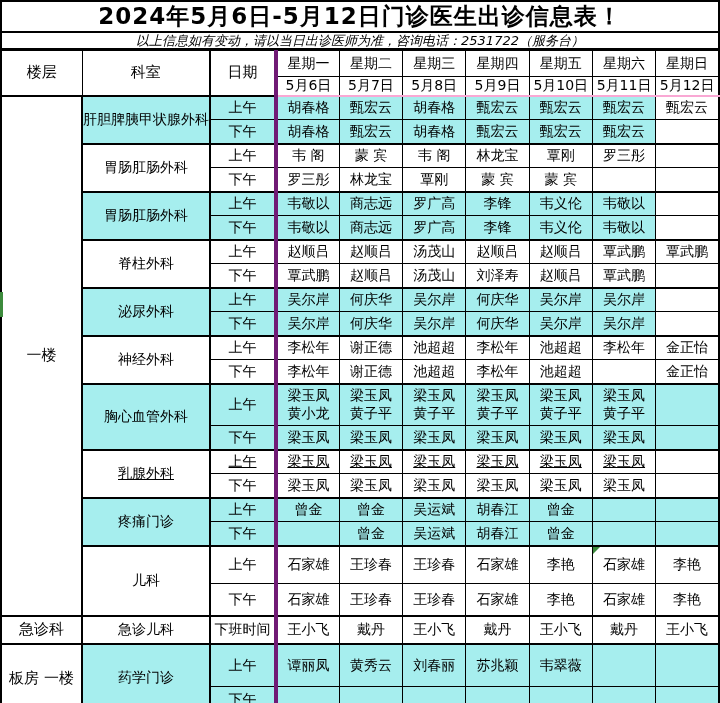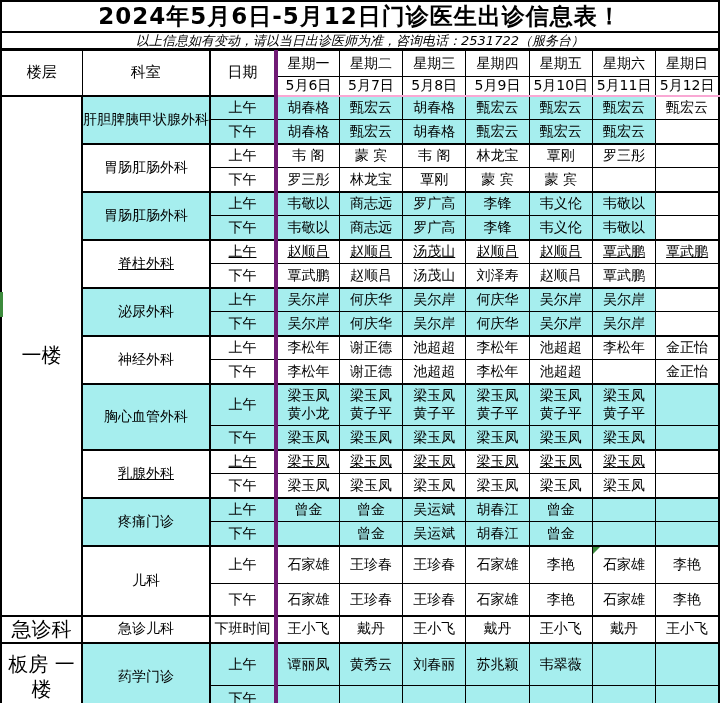--- a/index.html
+++ b/index.html
@@ -20,21 +20,21 @@
   table { width: 720px; table-layout: fixed; border-collapse: collapse; border: 2px solid #000; border-top: 0; }
   th, td {
     border: 1px solid #000; text-align: center; vertical-align: middle;
     font-size: 14px; font-weight: normal; line-height: 1.25; padding: 0;
     overflow: hidden; white-space: pre-line;
   }
   thead tr.week-row th { height: 26px; }
   thead tr.date-row th { height: 14px; border-bottom: 2px solid #f9a8d4; }
   th[rowspan] { border-bottom: 2px solid #000; font-size: 15px; }
   .c-slot, td.slot { border-left: 2px solid #000; border-right: 4px solid #701a75; }
-  td.floor { border-right: 2px solid #000; font-size: 20px; }
+  td.floor { border-right: 2px solid #000; font-size: 15px; }
   tr.group-start td { border-top: 2px solid #000; }
   td.hl { background: var(--hl, #A6EEEE); }
   td.cell { position: relative; }
   .note-marker {
     position: absolute; top: 0; left: 0; width: 0; height: 0;
     border-top: 7px solid var(--grn, #3c8a3c); border-right: 7px solid transparent;
   }
   .green-bar {
     position: absolute; left: 0; top: 292px; width: 3px; height: 25px;
     background: var(--grn, #3c8a3c);
@@ -141,21 +141,21 @@
         <tr style="height: 24px;">
           <td class="slot hl">下午</td>
           <td class="cell hl"><span>韦敬以</span></td>
           <td class="cell hl"><span>商志远</span></td>
           <td class="cell hl"><span>罗广高</span></td>
           <td class="cell hl"><span>李锋</span></td>
           <td class="cell hl"><span>韦义伦</span></td>
           <td class="cell hl"><span>韦敬以</span></td>
           <td class="cell"><span></span></td>
         </tr>
-        <tr class="group-start" style="height: 24px; text-decoration: underline;">
+        <tr class="group-start" style="height: 24px;">
           <td class="dept" rowspan="2">脊柱外科</td>
           <td class="slot">上午</td>
           <td class="cell"><span>赵顺吕</span></td>
           <td class="cell"><span>赵顺吕</span></td>
           <td class="cell"><span>汤茂山</span></td>
           <td class="cell"><span>赵顺吕</span></td>
           <td class="cell"><span>赵顺吕</span></td>
           <td class="cell"><span>覃武鹏</span></td>
           <td class="cell"><span>覃武鹏</span></td>
         </tr>
@@ -294,21 +294,21 @@
         <tr style="height: 32px;">
           <td class="slot">下午</td>
           <td class="cell"><span>石家雄</span></td>
           <td class="cell"><span>王珍春</span></td>
           <td class="cell"><span>王珍春</span></td>
           <td class="cell"><span>石家雄</span></td>
           <td class="cell"><span>李艳</span></td>
           <td class="cell"><span>石家雄</span></td>
           <td class="cell"><span>李艳</span></td>
         </tr>
-        <tr class="group-start" style="height: 22px;">
+        <tr class="group-start" style="height: 28px;">
           <td class="floor" rowspan="1">急诊科</td>
           <td class="dept" rowspan="1">急诊儿科</td>
           <td class="slot">下班时间</td>
           <td class="cell"><span>王小飞</span></td>
           <td class="cell"><span>戴丹</span></td>
           <td class="cell"><span>王小飞</span></td>
           <td class="cell"><span>戴丹</span></td>
           <td class="cell"><span>王小飞</span></td>
           <td class="cell"><span>戴丹</span></td>
           <td class="cell"><span>王小飞</span></td>

